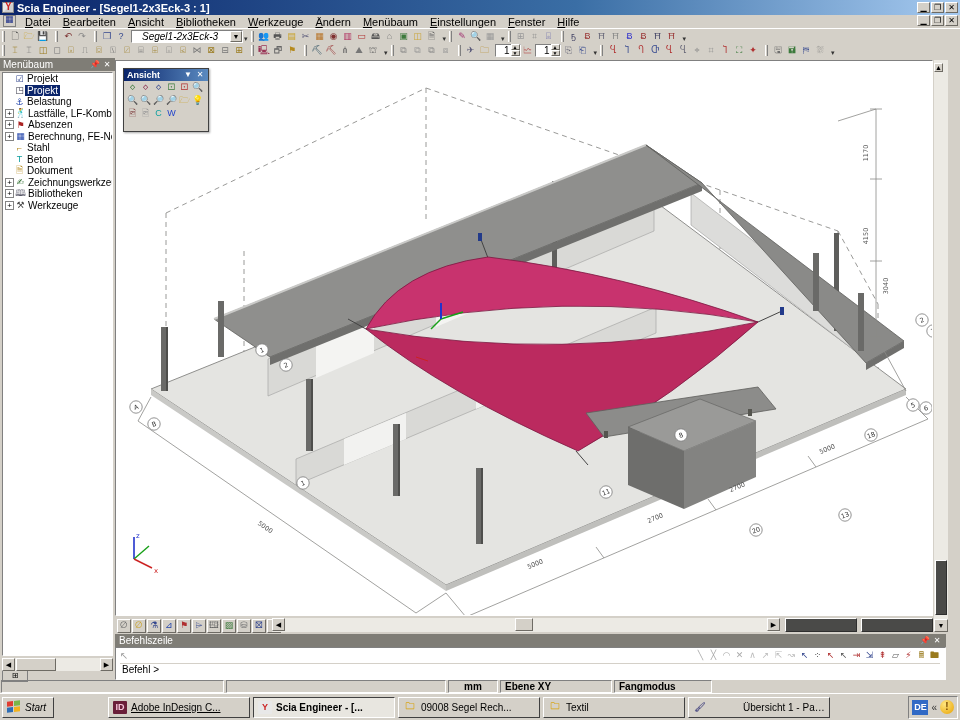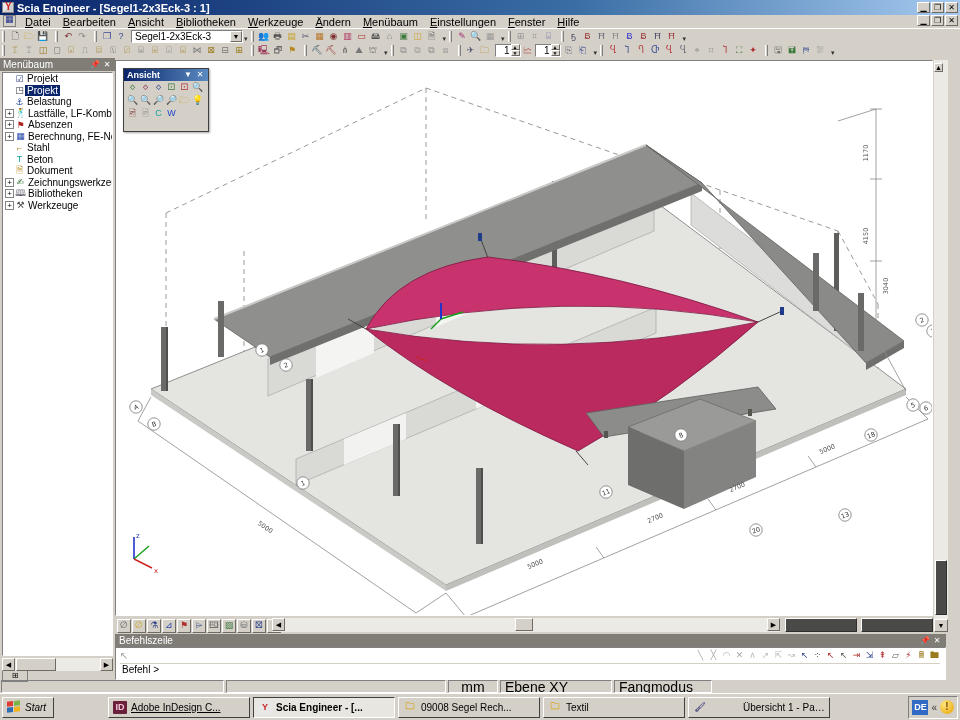--- a/index.html
+++ b/index.html
@@ -25,21 +25,21 @@
   .menuitem { padding:1px 6px; white-space:nowrap; }
   .mdibtns { margin-left:auto; display:flex; gap:1px; padding-right:2px; }
 
   
   .toolbar-row { left:0; width:960px; height:14px; display:flex; align-items:center; gap:0; }
   #tb1 { top:29px; } #tb2 { top:43px; }
   .tbgroup { display:flex; align-items:center; height:14px; padding:0 1px; margin-right:2px; }
   .grip { width:3px; height:11px; border-left:1px solid #fff; border-right:1px solid #808080; margin:0 2px; }
   .tbtn { width:14px; height:13px; display:inline-flex; align-items:center; justify-content:center; font-size:9px; line-height:9px; cursor:default; }
   .ovf { font-size:7px; color:#333; padding:0 1px; align-self:flex-end; }
-  .combo { width:112px; height:13px; background:#fff; border:1px solid; border-color:#808080 #fff #fff #808080; display:flex; align-items:flex-start; font-size:10px; padding-left:3px; }
+  .combo { width:112px; height:13px; background:#fff; border:1px solid; border-color:#808080 #fff #fff #808080; display:flex; align-items:flex-start; font-size:10px; padding-left:10px;font-style:italic; }
   .combo .arrow { margin-left:auto; width:12px; height:11px; background:#D4D0C8; border:1px solid; border-color:#fff #6e6b64 #6e6b64 #fff; font-size:7px; text-align:center; line-height:10px; }
   .spin { width:26px; height:13px; background:#fff; border:1px solid; border-color:#808080 #fff #fff #808080; display:flex; align-items:center; }
   .spin .v { flex:1; text-align:right; padding-right:1px; font-size:10px; }
   .spin .ud { width:9px; display:flex; flex-direction:column; }
   .spin .ud div { height:6px; background:#D4D0C8; border:1px solid; border-color:#fff #6e6b64 #6e6b64 #fff; font-size:5px; line-height:4px; text-align:center; }
 
   
   #sidebar { left:0; top:58px; width:115px; height:622px; background:#D4D0C8; }
   .paneltitle { height:13px; background:#7F7D76; color:#fff; font-size:10px; display:flex; align-items:center; padding:0 3px; }
   .paneltitle .sp { margin-left:auto; display:flex; gap:2px; }
@@ -79,21 +79,21 @@
   #cmdhdr { height:13px; background:#7F7D76; color:#fff; font-size:10px; display:flex; align-items:center; padding:0 4px; }
   #cmdhdr .sp { margin-left:auto; display:flex; gap:2px; }
   #cmdbody { position:absolute; left:0; top:13px; width:831px; height:33px; background:#fff; border:1px solid; border-color:#808080 #fff #fff #808080; }
   #cmdicons { position:absolute; right:4px; top:1px; display:flex; align-items:center; }
   #cmdicons .tbtn { width:13px; height:13px; font-size:9px; }
   #cmdprompt { position:absolute; left:4px; bottom:2px; width:820px; height:14px; border-top:1px solid #D4D0C8; font-size:10px; padding-left:2px; }
   #cmd-cursor { position:absolute; left:4px; top:2px; color:#999; font-size:10px; }
 
   
   #statusbar { left:0; top:680px; width:960px; height:13px; display:flex; gap:2px; padding:0 1px; align-items:stretch; }
-  .scell { border:1px solid; border-color:#808080 #fff #fff #808080; font-size:14px; padding:0 4px; display:flex; align-items:center; white-space:nowrap; }
+  .scell { border:1px solid; border-color:#808080 #fff #fff #808080; font-size:10px; padding:0 4px; display:flex; align-items:center; white-space:nowrap;font-weight:bold; }
 
   
   #taskbar { left:0; top:693px; width:960px; height:27px; background:#D4D0C8; border-top:1px solid #fff; display:flex; align-items:center; padding:2px 2px; gap:3px; }
   .taskbtn { height:21px; background:#D4D0C8; border:1px solid; border-color:#fff #404040 #404040 #fff; display:flex; align-items:center; padding:0 4px; gap:4px; font-size:10px; white-space:nowrap; overflow:hidden; }
   .taskbtn.active { border-color:#404040 #fff #fff #404040; background:#E8E6E0; font-weight:bold; }
   .tico { width:14px; height:13px; flex:none; display:inline-flex; align-items:center; justify-content:center; font-size:9px; font-weight:bold; border-radius:1px; }
   #startbtn { width:52px; font-weight:normal; font-style:italic; }
   .winflag { width:14px; height:12px; display:inline-grid; grid-template-columns:6px 6px; grid-template-rows:5px 5px; gap:1px; flex:none; transform:skewY(-6deg); }
   .winflag i:nth-child(1){background:#E03C31;} .winflag i:nth-child(2){background:#7AB648;}
   .winflag i:nth-child(3){background:#2E6DB4;} .winflag i:nth-child(4){background:#F2B21D;}

